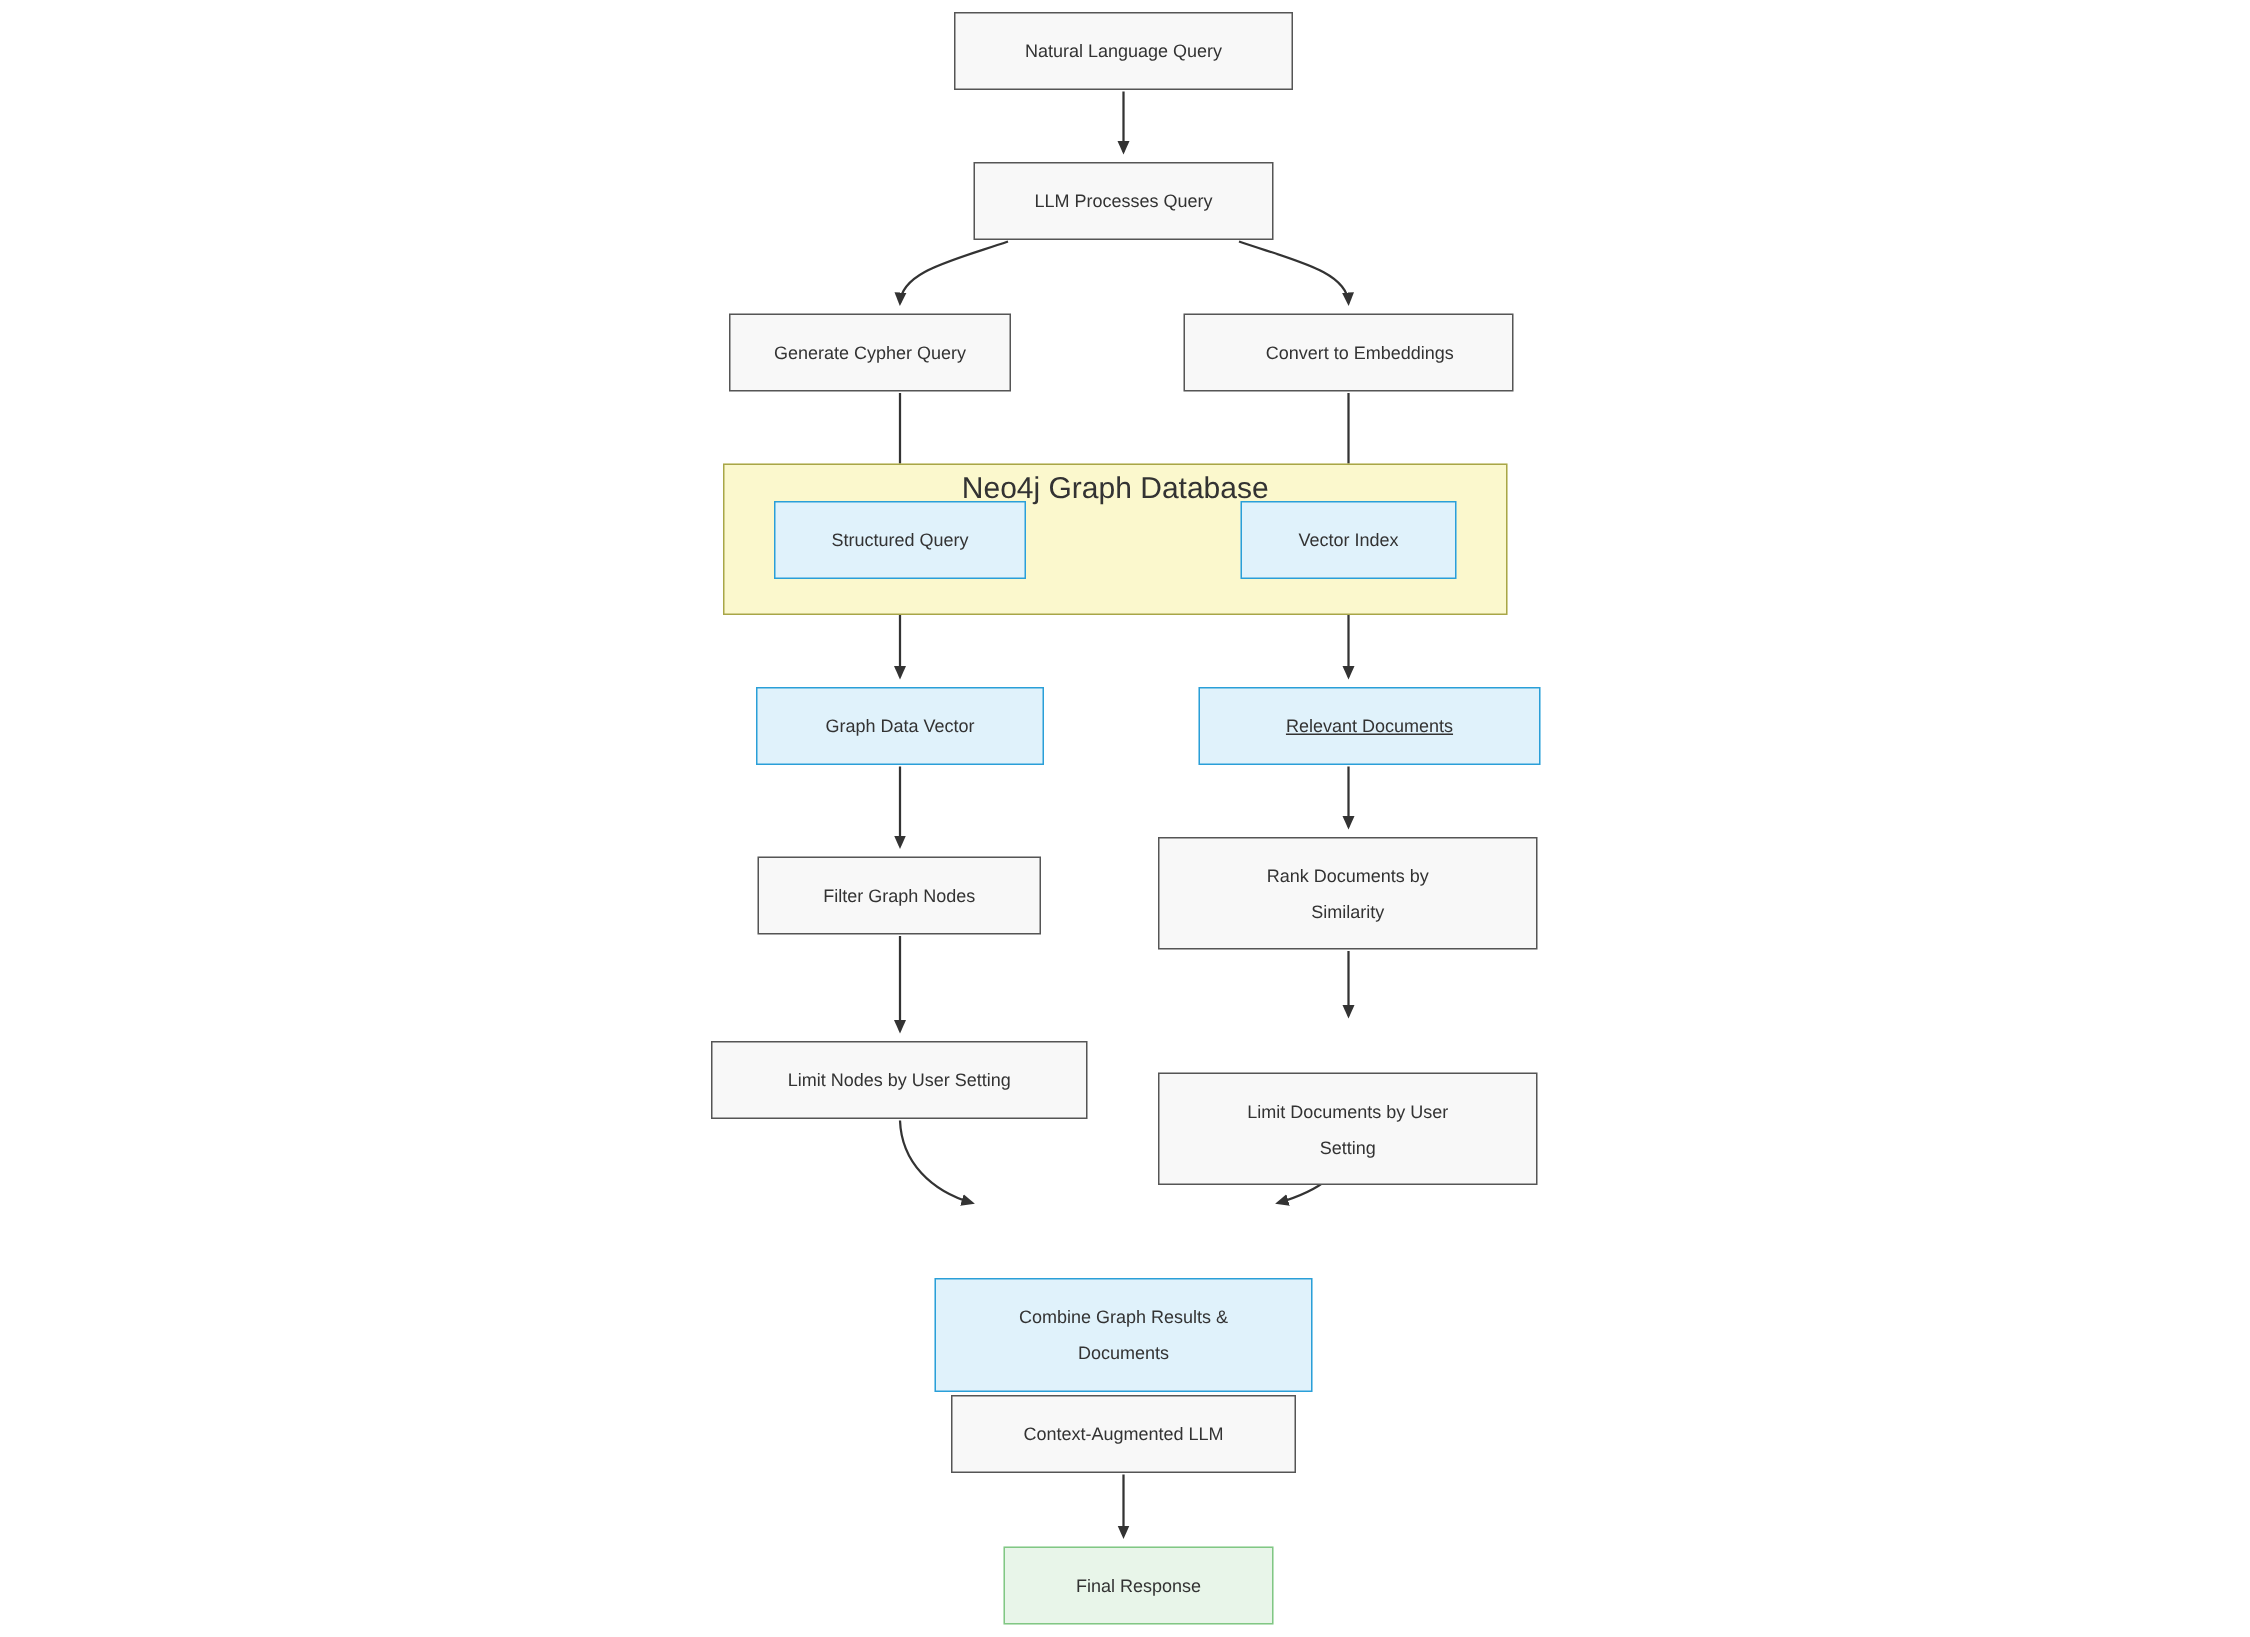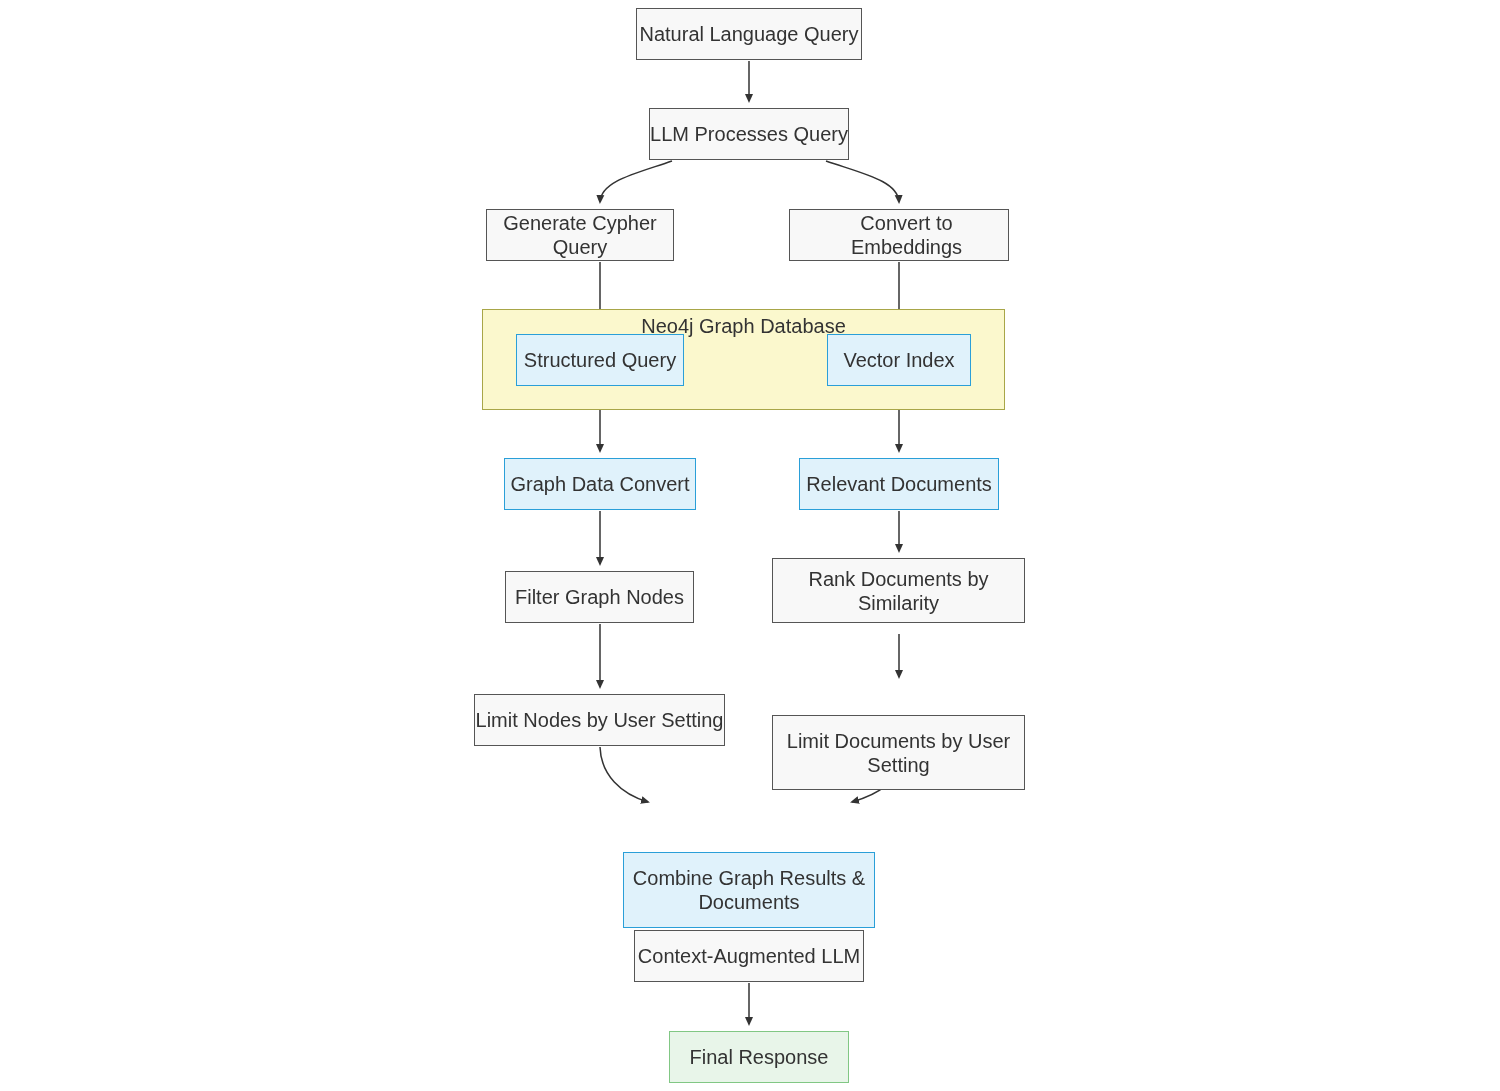--- a/index.html
+++ b/index.html
@@ -37,21 +37,21 @@
     font-size: 20px;
     color: #333333;
   }
   .node {
     position: absolute;
     box-sizing: border-box;
     display: flex;
     align-items: center;
     justify-content: center;
     text-align: center;
-    font-size: 20px;
+    font-size: 12px;
     line-height: 24px;
     white-space: pre-line;
     background: #f8f8f8;
     border: 1px solid #555555;
     color: #333333;
   }
   .node.highlight {
     background: #e0f2fb;
     border: 1.5px solid #2a9fd8;
   }
@@ -97,27 +97,27 @@
   <div class="node" style="left:649px; top:108px; width:200px; height:52px;">LLM Processes Query</div>
 
   <div class="node" style="left:486px; top:209px; width:188px; height:52px;">Generate Cypher Query</div>
 
   <div class="node" style="left:789px; top:209px; width:220px; height:52px;padding-left:15px;">Convert to Embeddings</div>
 
   <div class="node highlight" style="left:516px; top:334px; width:168px; height:52px;">Structured Query</div>
 
   <div class="node highlight" style="left:827px; top:334px; width:144px; height:52px;">Vector Index</div>
 
-  <div class="node highlight" style="left:504px; top:458px; width:192px; height:52px;">Graph Data Convert</div>
+  <div class="node highlight" style="left:504px; top:458px; width:192px; height:52px;">Graph Data Vector</div>
 
-  <div class="node highlight" style="left:799px; top:458px; width:200px; height:52px;">Relevant Documents</div>
+  <div class="node highlight" style="left:799px; top:458px; width:228px; height:52px;text-decoration:underline;">Relevant Documents</div>
 
   <div class="node" style="left:505px; top:571px; width:189px; height:52px;">Filter Graph Nodes</div>
 
-  <div class="node" style="left:772px; top:558px; width:253px; height:65px;">Rank Documents by
+  <div class="node" style="left:772px; top:558px; width:253px; height:75px;">Rank Documents by
 Similarity</div>
 
   <div class="node" style="left:474px; top:694px; width:251px; height:52px;">Limit Nodes by User Setting</div>
 
   <div class="node" style="left:772px; top:684px; width:253px; height:75px;margin-top:31px;">Limit Documents by User
 Setting</div>
 
   <div class="node highlight" style="left:623px; top:852px; width:252px; height:76px;">Combine Graph Results &amp;
 Documents</div>
 

